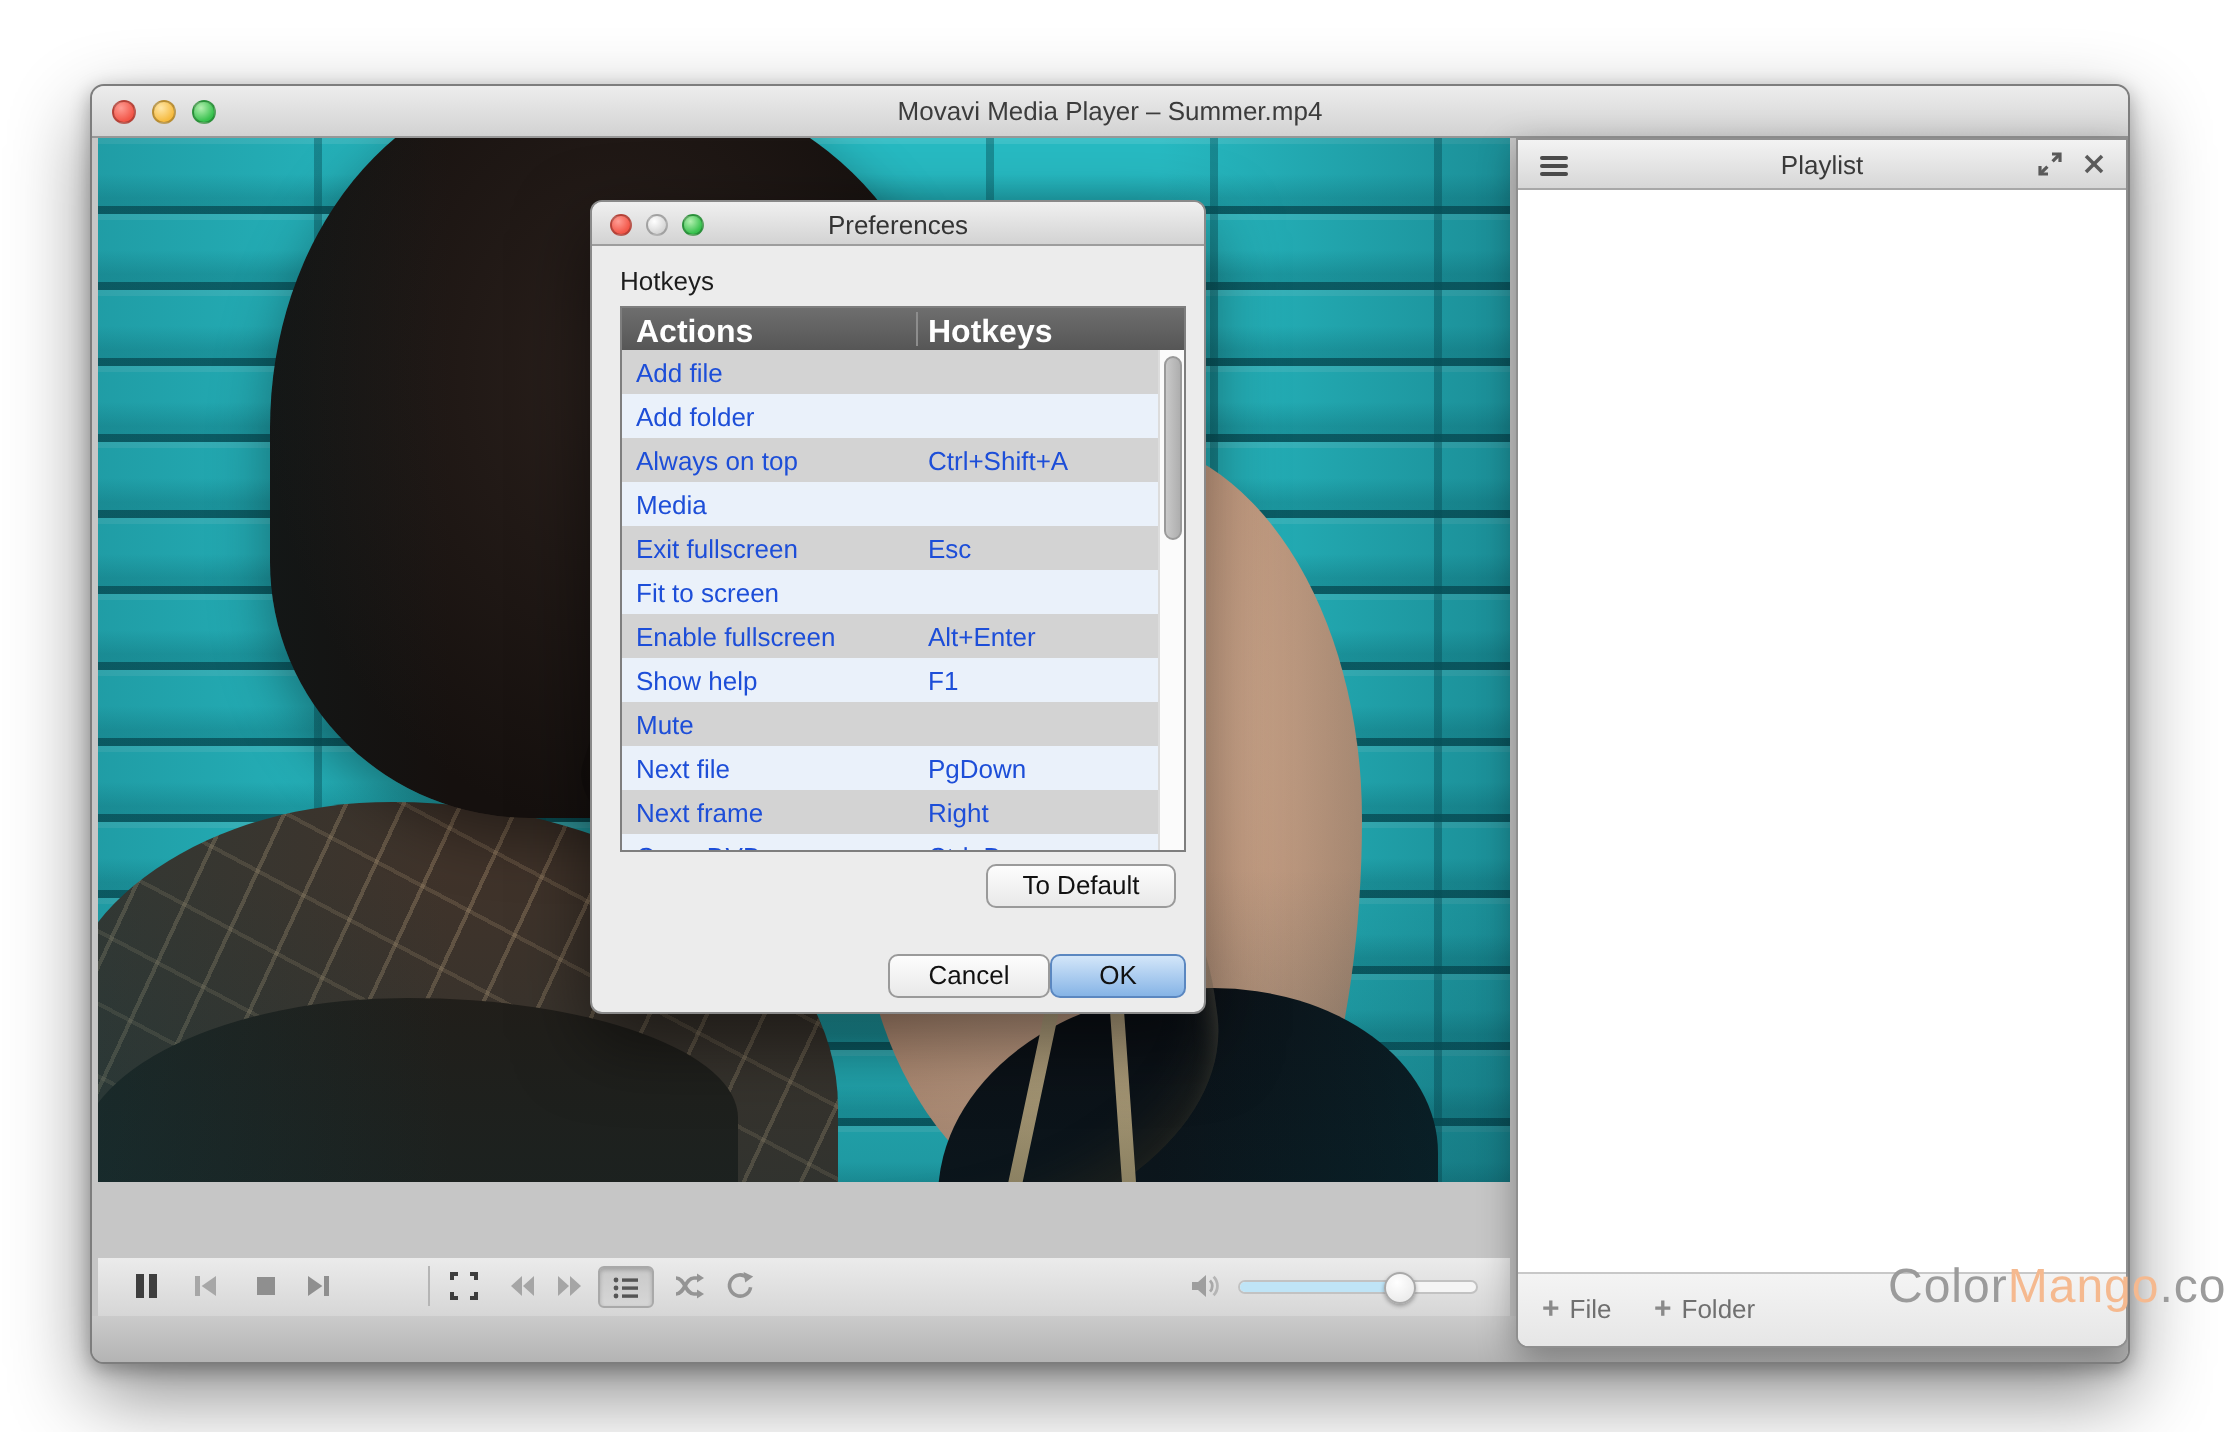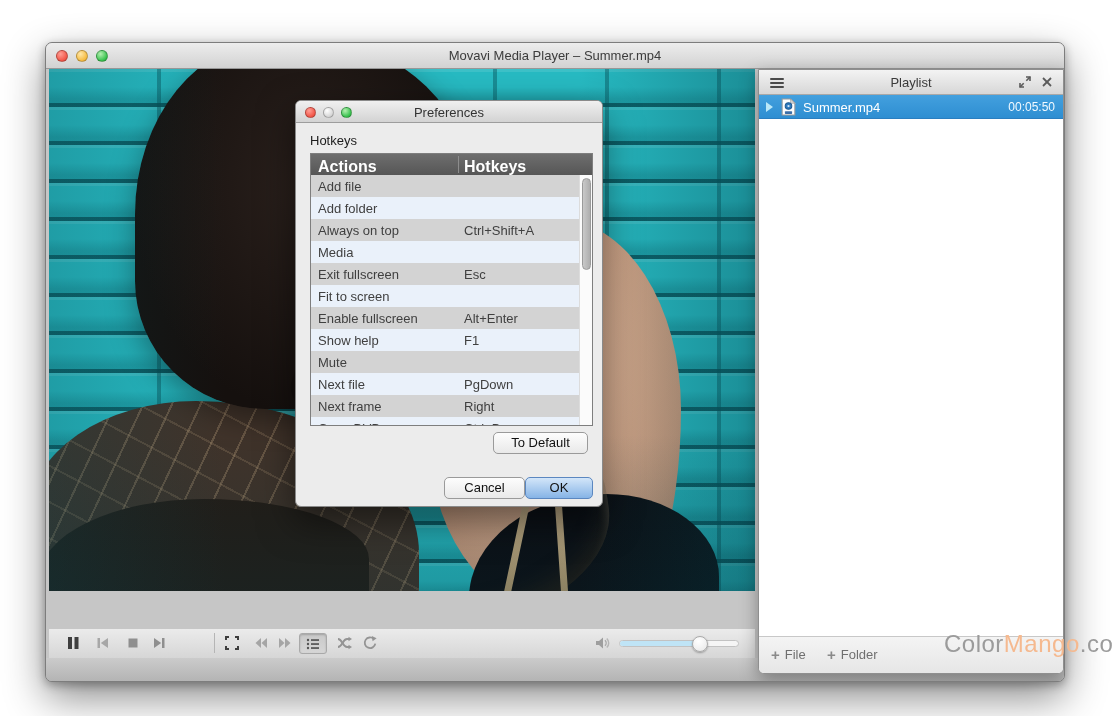--- a/index.html
+++ b/index.html
@@ -203,21 +203,21 @@
     border:1px solid #7e7e7e; background:#ffffff; overflow:hidden;
   }
   .hk-head {
     position:absolute; left:0; right:0; top:0; height:21px;
     background:linear-gradient(#6e6e6e,#565656); color:#ffffff; font-size:16px; font-weight:bold;
   }
   .hk-head .c1 { position:absolute; left:7px; top:4px; }
   .hk-head .c2 { position:absolute; left:153px; top:4px; }
   .hk-head .vsep { position:absolute; left:147px; top:2px; bottom:2px; width:1px; background:#8d8d8d; }
   .hk-rows { position:absolute; left:0; right:13px; top:21px; bottom:0; overflow:hidden; }
-  .hk-row { position:relative; height:22px; font-size:13px; color:#404040; }
+  .hk-row { position:relative; height:22px; font-size:13px; color:#1d4ed8; }
   .hk-row:nth-child(odd) { background:#d3d3d3; }
   .hk-row:nth-child(even) { background:#eaf1fa; }
   .hk-row .a { position:absolute; left:7px; top:4px; }
   .hk-row .h { position:absolute; left:153px; top:4px; }
   .hk-scroll { position:absolute; right:0; top:21px; bottom:0; width:13px; background:#fbfbfb; border-left:1px solid #dcdcdc; }
   .hk-thumb { position:absolute; left:2px; top:3px; width:9px; height:92px; background:linear-gradient(to right,#c9c9c9,#aeaeae); border:1px solid #9a9a9a; border-radius:5px; }
   .btn {
     position:absolute; font-size:13px; color:#111; text-align:center;
     background:linear-gradient(#fdfdfd,#e9e9e9); border:1px solid #9a9a9a; border-radius:5px;
     line-height:20px; height:22px;
@@ -410,34 +410,20 @@
         <div class="pl-close">
           <span>
             <svg width="16" height="16" viewBox="0 0 16 16" stroke="#5a5a5a" stroke-width="1.8">
                 <line x1="4" y1="4" x2="12" y2="12"></line>
                 <line x1="12" y1="4" x2="4" y2="12"></line>
               </svg>
           </span>
         </div>
       </div>
 
-      <div class="pl-item selected">
-        <div class="play-ind"></div>
-        <span class="pi-icon">
-          <svg width="15" height="18" viewBox="0 0 14 17">
-              <path d="M1 1 h8 l4 4 v11 h-12 z" fill="#fdfdfd" stroke="#9a9a9a"></path>
-              <path d="M9 1 v4 h4 z" fill="#d8d8d8" stroke="#9a9a9a" stroke-width=".6"></path>
-              <circle cx="7" cy="7.6" r="3.1" fill="#2e79bd" stroke="#1d5a94"></circle>
-              <circle cx="7" cy="7.6" r="1.1" fill="#cfe4f6"></circle>
-              <rect x="3.6" y="12.4" width="6.8" height="2.6" rx="0.6" fill="#3b6ea8"></rect>
-            </svg>
-        </span>
-        <span class="pi-title">Summer.mp4</span>
-        <span class="pi-time">00:05:50</span>
-      </div>
 
 
       <div class="pl-footer">
         <div class="pl-addbtn file">
           <span class="plus">+</span>
           <span>File</span>
         </div>
         <div class="pl-addbtn folder">
           <span class="plus">+</span>
           <span>Folder</span>

